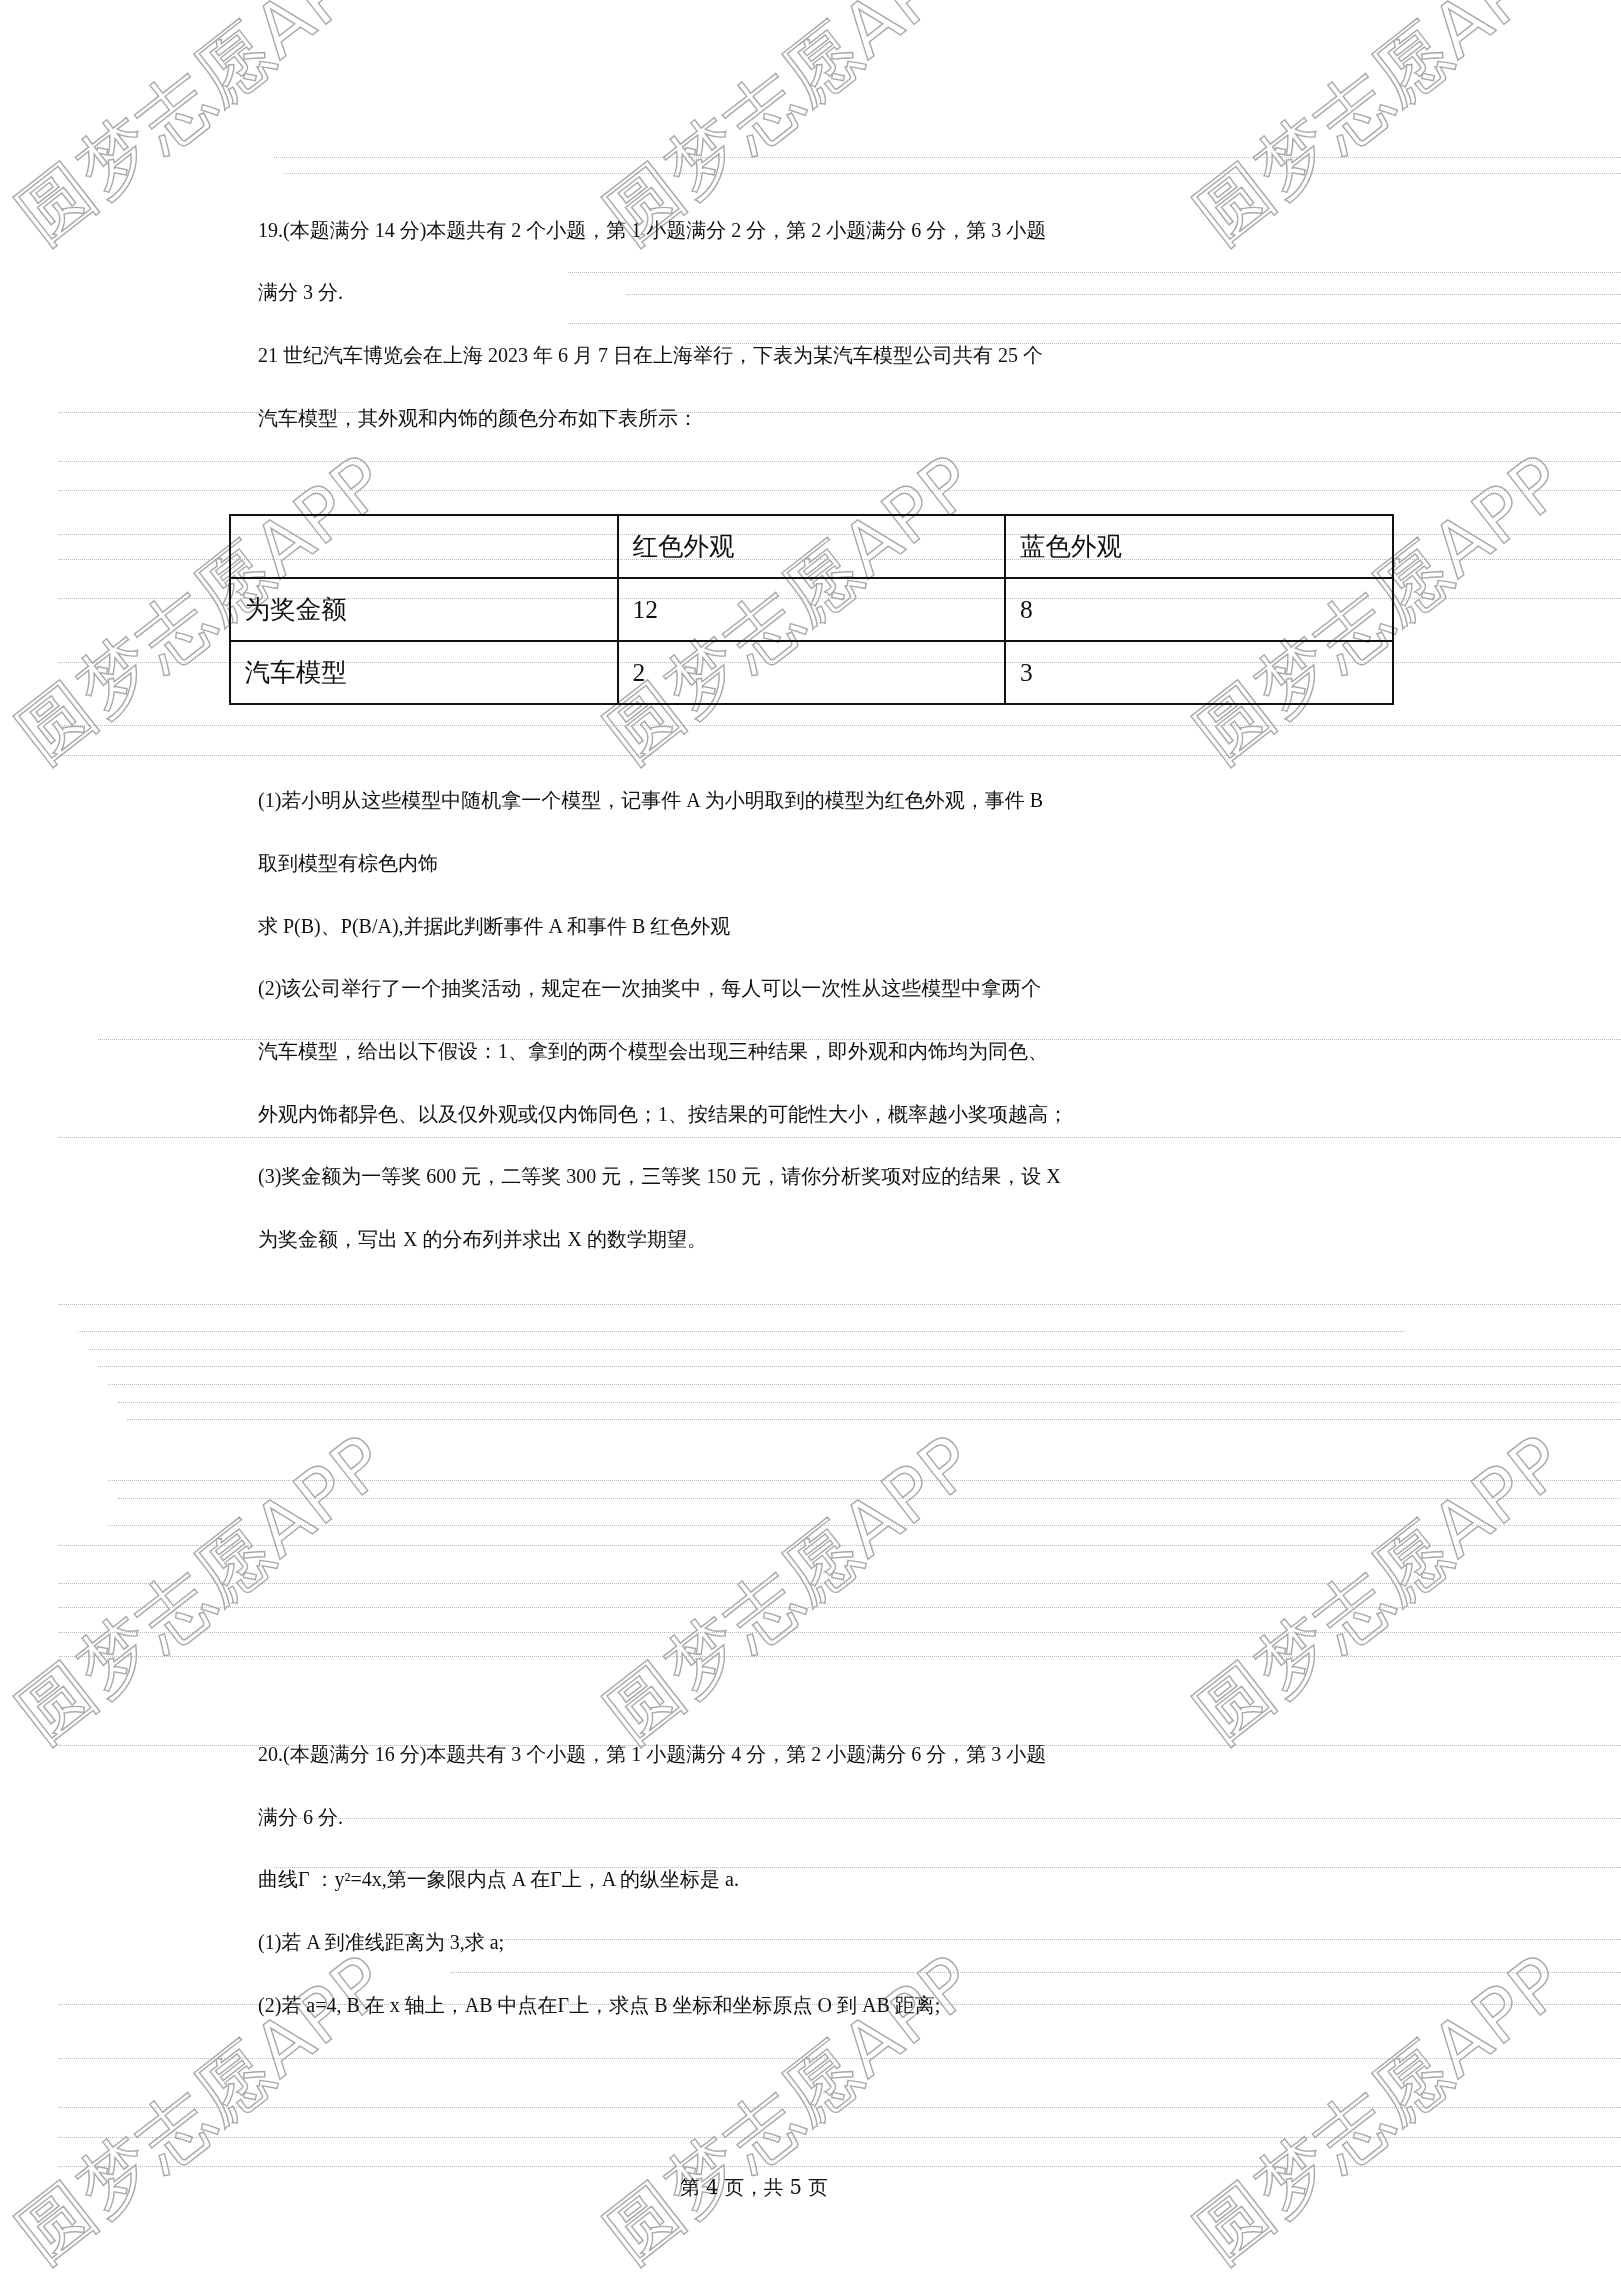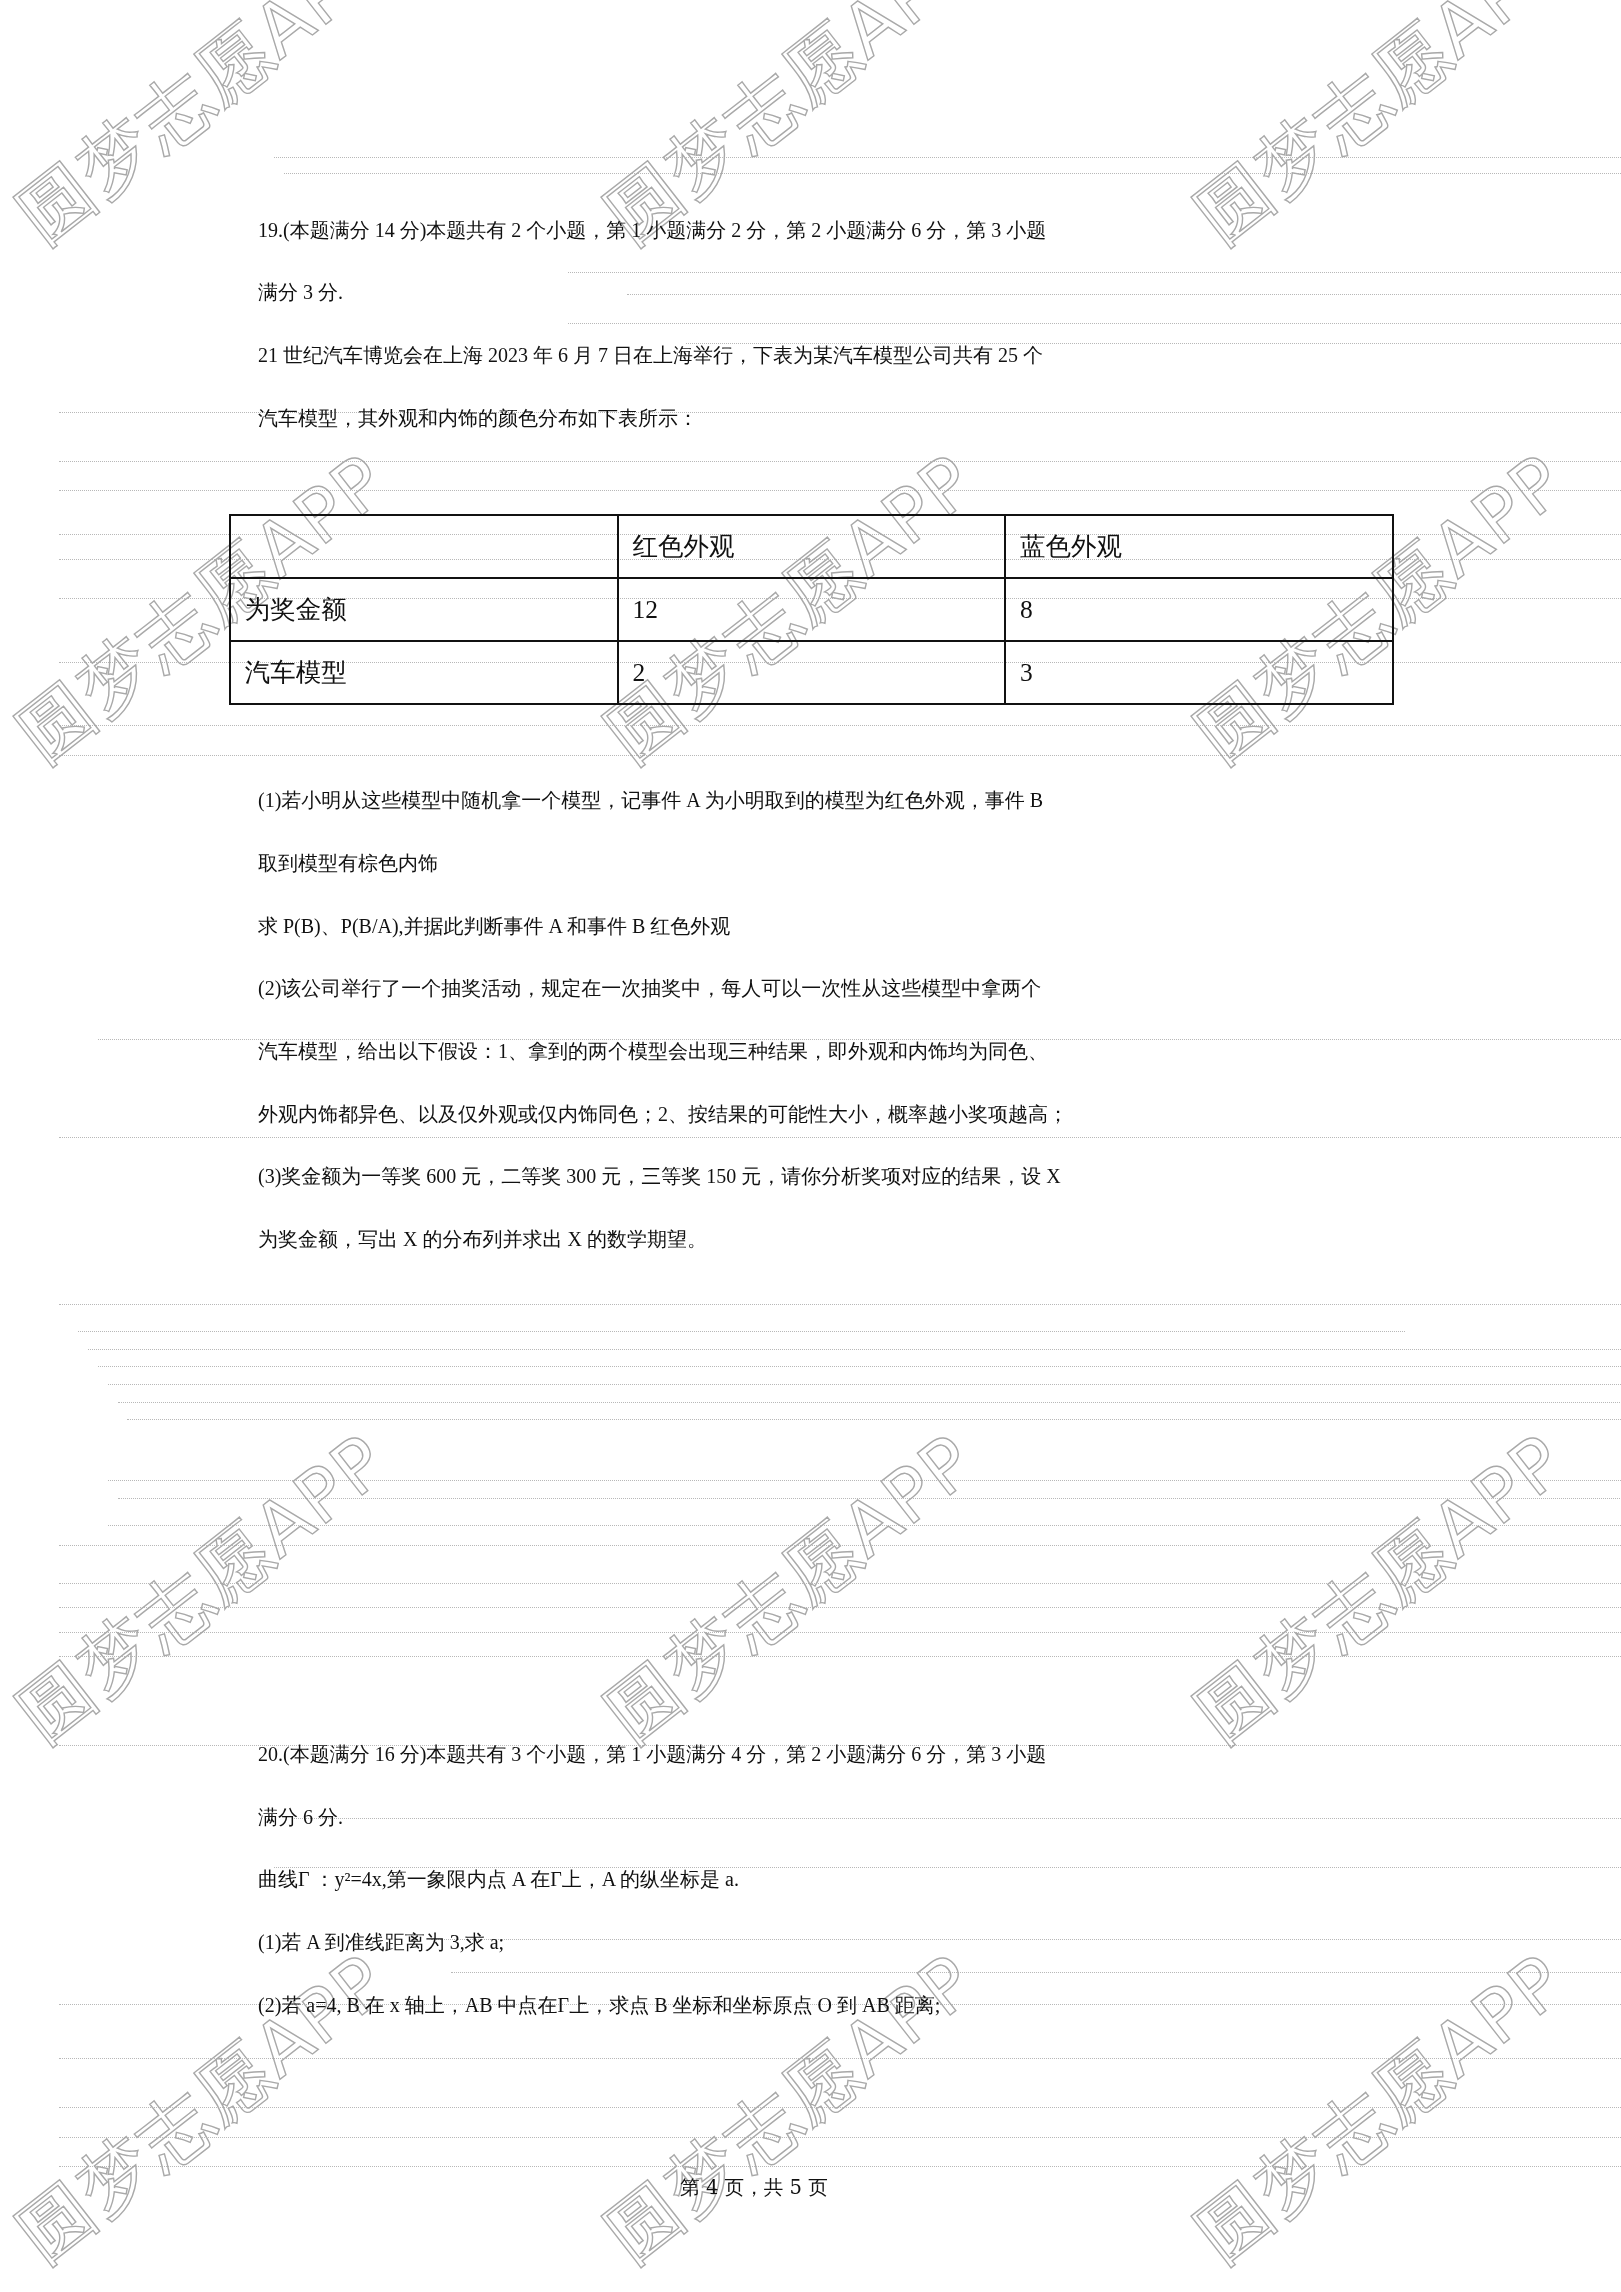--- a/index.html
+++ b/index.html
@@ -114,21 +114,21 @@
       <td class="c2">3</td>
     </tr>
   </tbody>
     </table>
 
   <div class="line" style="top:784px">(1)若小明从这些模型中随机拿一个模型，记事件 A 为小明取到的模型为红色外观，事件 B</div>
   <div class="line" style="top:847px">取到模型有棕色内饰</div>
   <div class="line" style="top:910px">求 P(B)、P(B/A),并据此判断事件 A 和事件 B 红色外观</div>
   <div class="line" style="top:972px">(2)该公司举行了一个抽奖活动，规定在一次抽奖中，每人可以一次性从这些模型中拿两个</div>
   <div class="line" style="top:1035px">汽车模型，给出以下假设：1、拿到的两个模型会出现三种结果，即外观和内饰均为同色、</div>
-  <div class="line" style="top:1098px">外观内饰都异色、以及仅外观或仅内饰同色；2、按结果的可能性大小，概率越小奖项越高；</div>
+  <div class="line" style="top:1098px">外观内饰都异色、以及仅外观或仅内饰同色；1、按结果的可能性大小，概率越小奖项越高；</div>
   <div class="line" style="top:1160px">(3)奖金额为一等奖 600 元，二等奖 300 元，三等奖 150 元，请你分析奖项对应的结果，设 X</div>
   <div class="line" style="top:1223px">为奖金额，写出 X 的分布列并求出 X 的数学期望。</div>
 </div>
 
 <div>
   <div class="line" style="top:1738px">20.(本题满分 16 分)本题共有 3 个小题，第 1 小题满分 4 分，第 2 小题满分 6 分，第 3 小题</div>
   <div class="line" style="top:1801px">满分 6 分.</div>
   <div class="line" style="top:1863px">曲线Γ ：y²=4x,第一象限内点 A 在Γ上，A 的纵坐标是 a.</div>
   <div class="line" style="top:1926px">(1)若 A 到准线距离为 3,求 a;</div>
   <div class="line" style="top:1989px">(2)若 a=4, B 在 x 轴上，AB 中点在Γ上，求点 B 坐标和坐标原点 O 到 AB 距离;</div>

